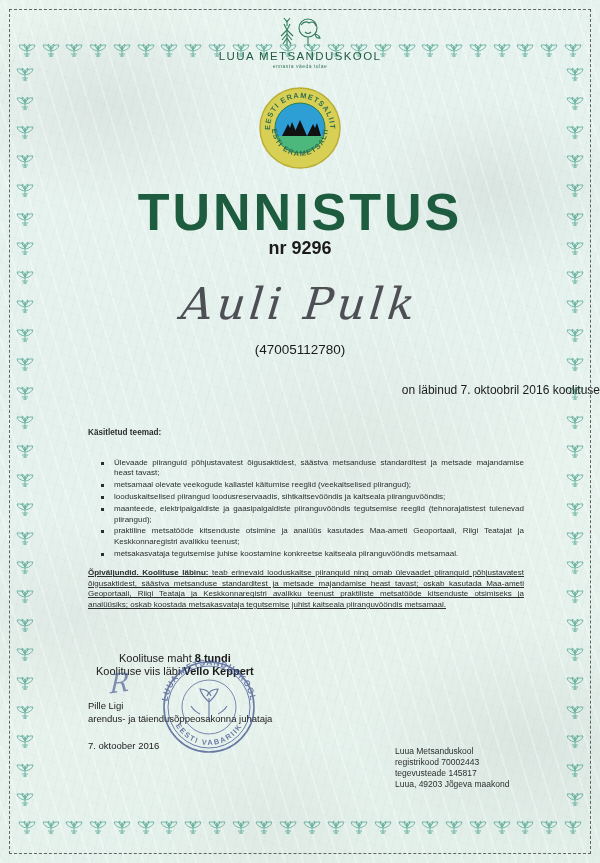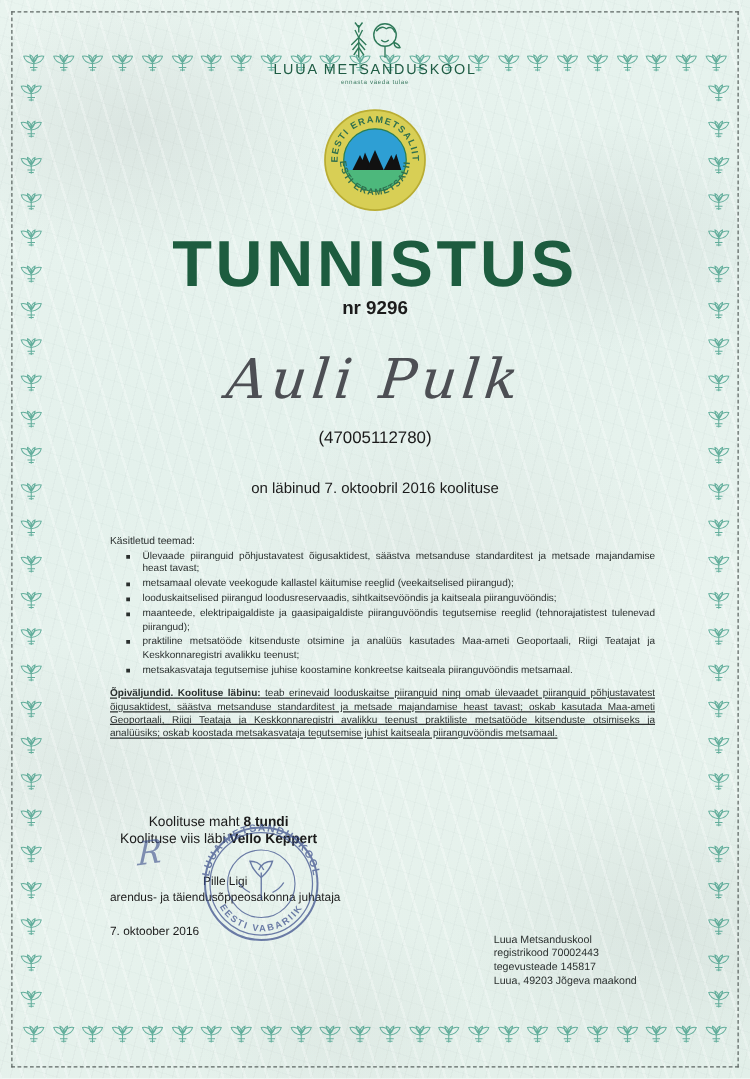--- a/index.html
+++ b/index.html
@@ -116,21 +116,21 @@
     font-weight: bold;
     letter-spacing: 3px;
     color: #1d5c3f;
     font-family: "Liberation Sans", sans-serif;
   }
   .cert-number {
     position: absolute;
     top: 238px;
     left: 0; right: 0;
     text-align: center;
-    font-size: 15px;
+    font-size: 18px;
     font-weight: bold;
     color: #1b1b1b;
   }
   .recipient-name {
     position: absolute;
     top: 278px;
     left: 0; right: 0;
     text-align: center;
     font-size: 44px;
     color: #2c2c33;
@@ -145,21 +145,21 @@
     top: 342px;
     left: 0; right: 0;
     text-align: center;
     font-size: 13.5px;
     color: #1b1b1b;
   }
   .completion-line {
     position: absolute;
     top: 383px;
     left: 0; right: 0;
-    text-align: center;
+    text-align: right;
     font-size: 12px;
     color: #1b1b1b;
   }
   .course-title {
     position: absolute;
     top: 399px;
     left: 0; right: 0;
     text-align: center;
     font-size: 15.5px;
     font-weight: bold;
@@ -170,22 +170,22 @@
   
   .body-block {
     position: absolute;
     left: 88px;
     right: 76px;
     top: 428px;
     color: #2a2f2e;
   }
   .topics-heading {
     font-size: 8.2px;
-    font-weight: normal;
-    margin-bottom: 3px;
+    font-weight: bold;
+    margin-bottom: 21px;
   }
   ul.topics {
     margin: 0;
     padding-left: 26px;
     list-style: none;
   }
   ul.topics li {
     position: relative;
     font-size: 8px;
     line-height: 10.4px;
@@ -221,21 +221,20 @@
     text-align: center;
   }
   .sig-block .bold { font-weight: bold; }
   .signer-block {
     position: absolute;
     left: 88px;
     top: 700px;
     font-size: 9.5px;
     line-height: 12.5px;
     color: #1b1b1b;
-    text-align: center;
   }
   .issue-date {
     position: absolute;
     left: 88px;
     top: 740px;
     font-size: 9.5px;
     color: #1b1b1b;
   }
   .footer-address {
     position: absolute;

